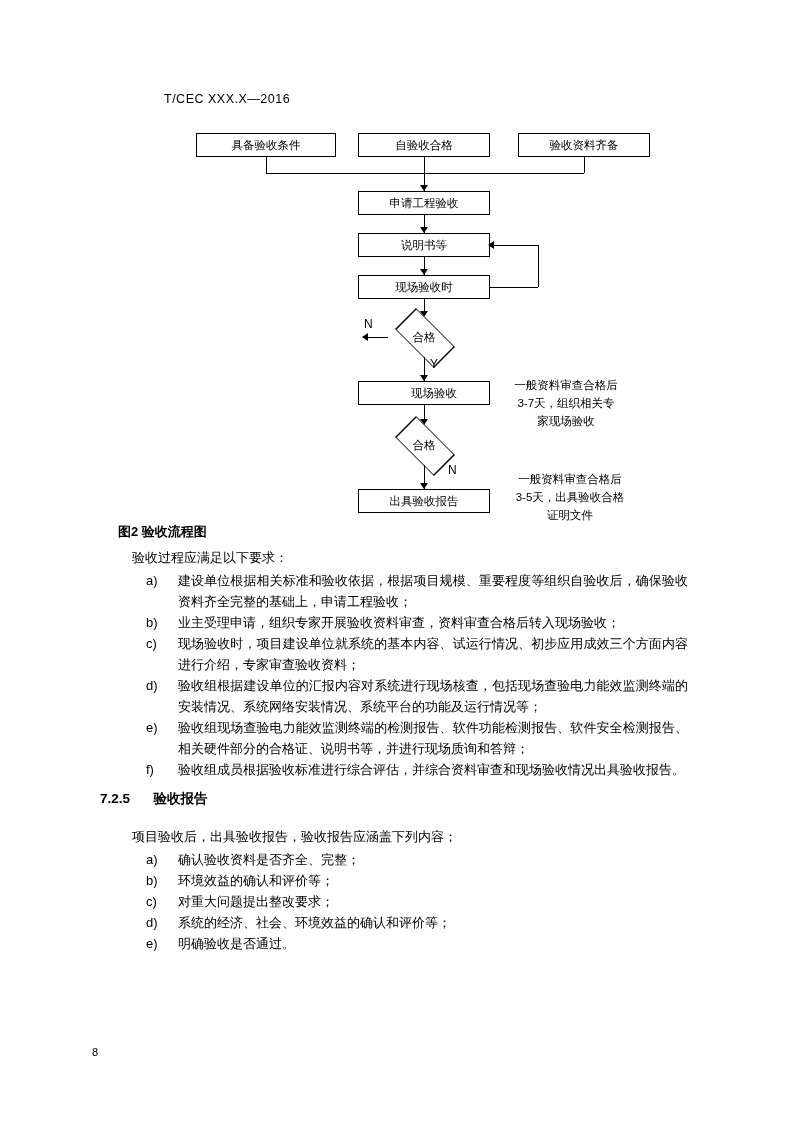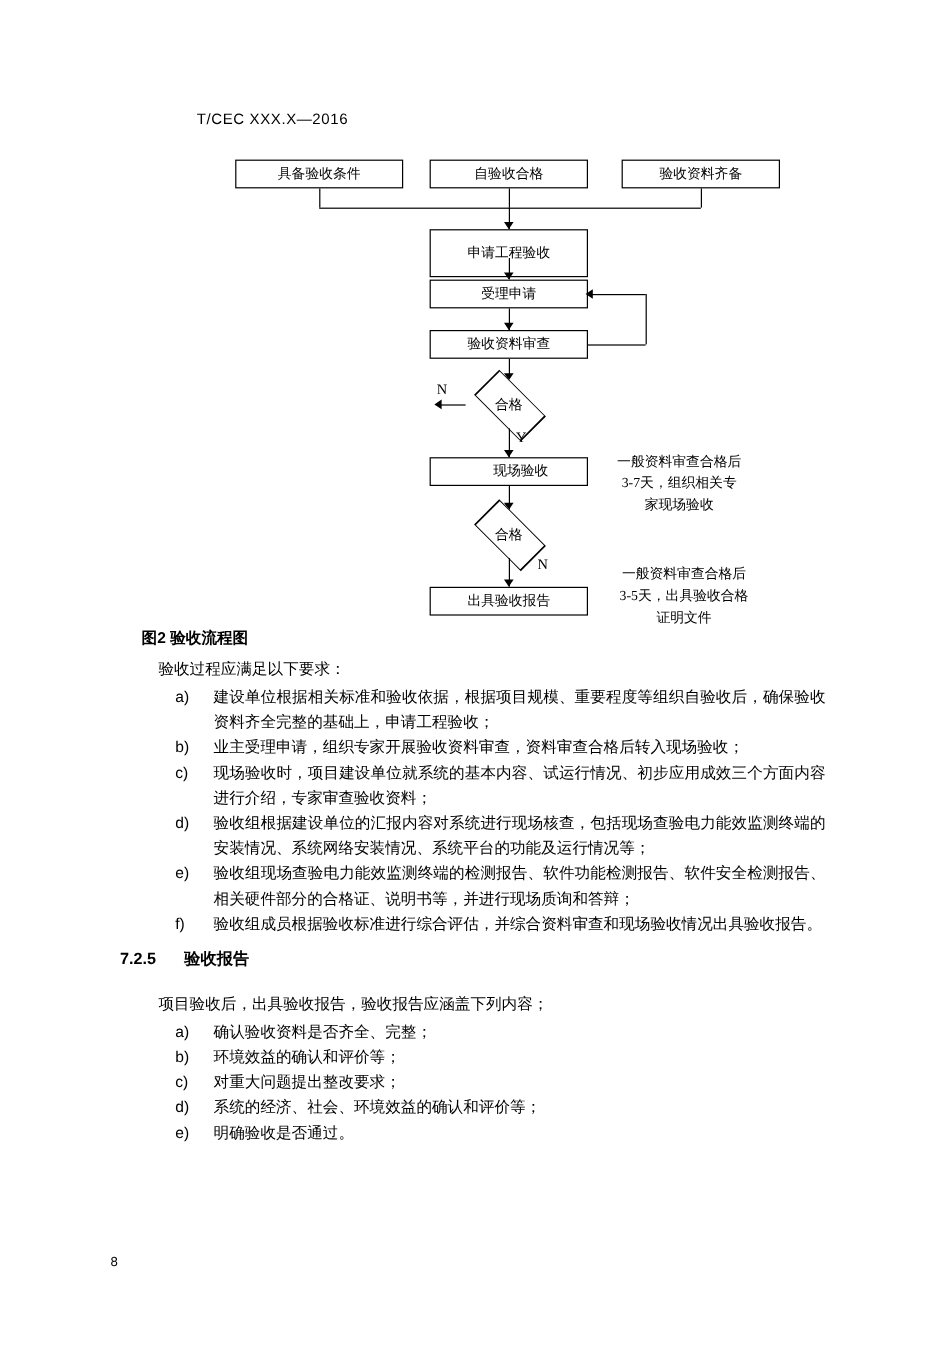--- a/index.html
+++ b/index.html
@@ -31,21 +31,20 @@
     margin-left: 46px;
   }
 
   
   .flow {
     position: absolute;
     left: 118px;
     top: 125px;
     width: 560px;
     height: 395px;
-    font-family: Liberation Serif, serif;
   }
   .node {
     position: absolute;
     border: 1px solid #000;
     background: #fff;
     font-size: 11.5px;
     display: flex;
     align-items: center;
     justify-content: center;
     box-sizing: border-box;
@@ -180,31 +179,31 @@
 
     <div class="line vline" style="left:148px; top:32px; height:16px;"></div>
     <div class="line vline" style="left:306px; top:32px; height:16px;"></div>
     <div class="line vline" style="left:466px; top:32px; height:16px;"></div>
 
     <div class="line hline" style="left:148px; top:48px; width:318px;"></div>
 
     <div class="line vline" style="left:306px; top:48px; height:18px;"></div>
     <div class="arrow-down" style="left:302px; top:60px;"></div>
 
-    <div class="node" style="left:240px; top:66px; width:132px; height:40px;">申请工程验收</div>
+    <div class="node" style="left:240px; top:66px; width:132px; height:24px;">申请工程验收</div>
 
     <div class="line vline" style="left:306px; top:90px; height:18px;"></div>
     <div class="arrow-down" style="left:302px; top:102px;"></div>
 
-    <div class="node" style="left:240px; top:108px; width:132px; height:24px;">受理申请</div>
+    <div class="node" style="left:240px; top:108px; width:132px; height:24px;">说明书等</div>
 
     <div class="line vline" style="left:306px; top:132px; height:18px;"></div>
     <div class="arrow-down" style="left:302px; top:144px;"></div>
 
-    <div class="node" style="left:240px; top:150px; width:132px; height:24px;">验收资料审查</div>
+    <div class="node" style="left:240px; top:150px; width:132px; height:24px;">现场验收时</div>
 
     <div class="line vline" style="left:306px; top:174px; height:16px;"></div>
     <div class="arrow-down" style="left:302px; top:186px;"></div>
 
     <div class="diamond-wrap" style="left:270px; top:192px;">
       <div class="dshape"></div>
       <div class="dlabel">合格</div>
     </div>
 
     <div class="line hline" style="left:246px; top:212px; width:24px;"></div>

